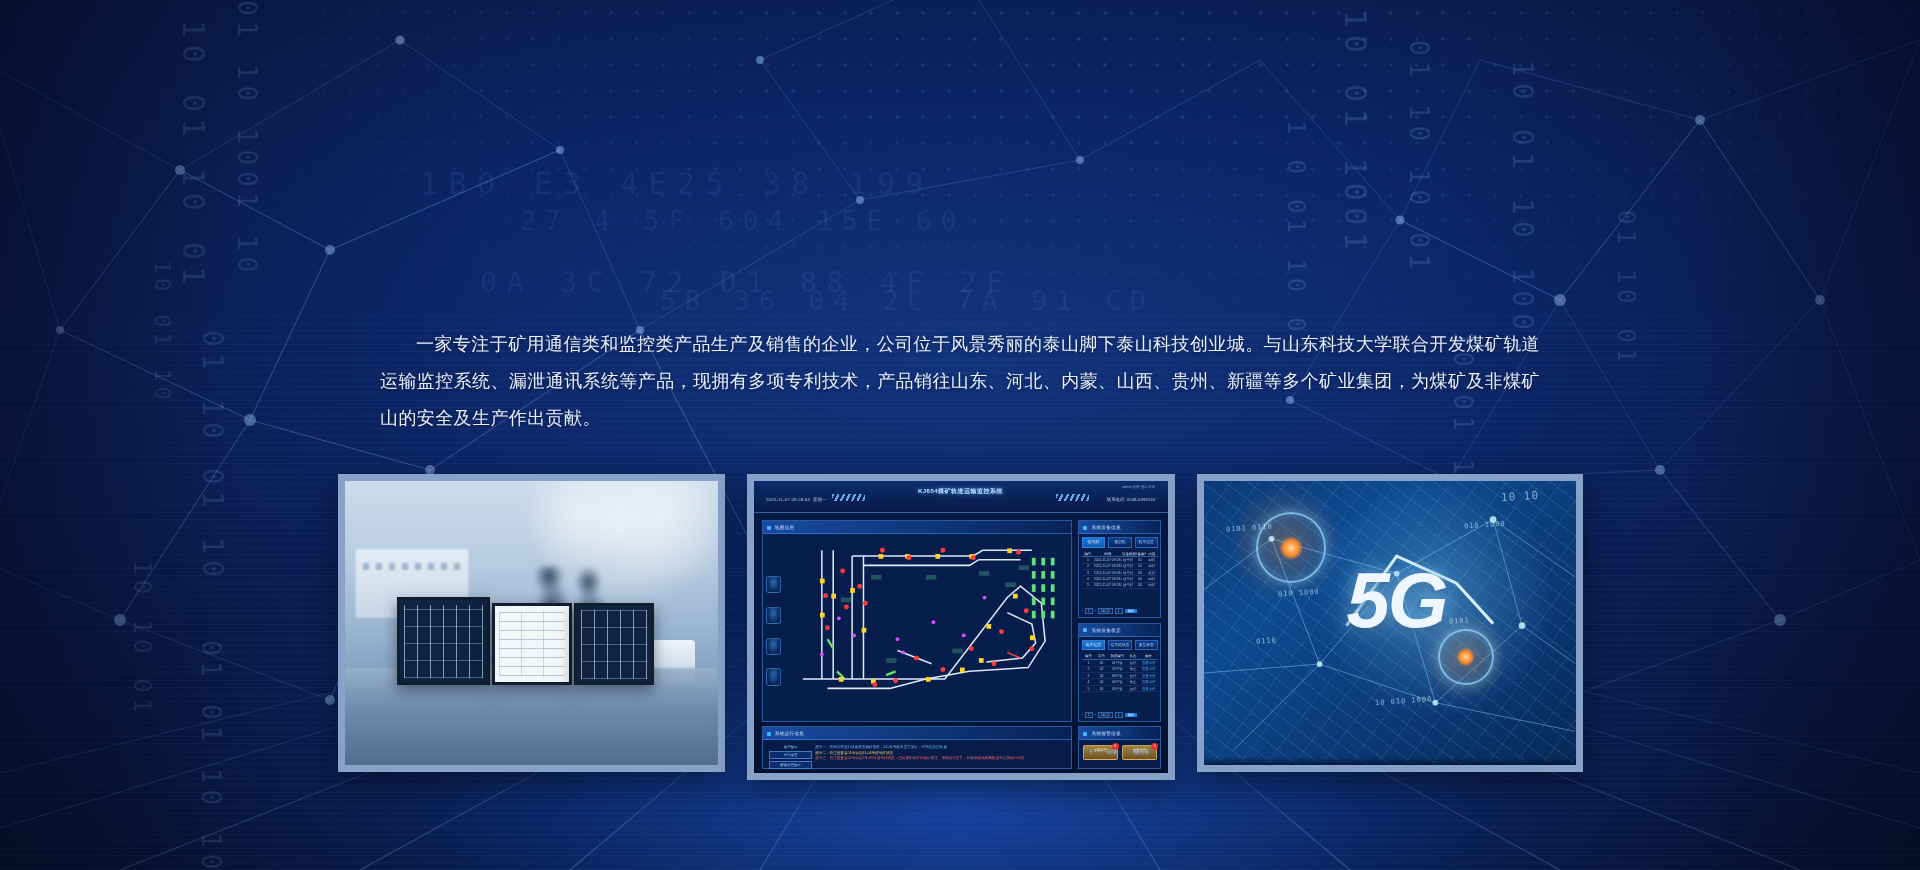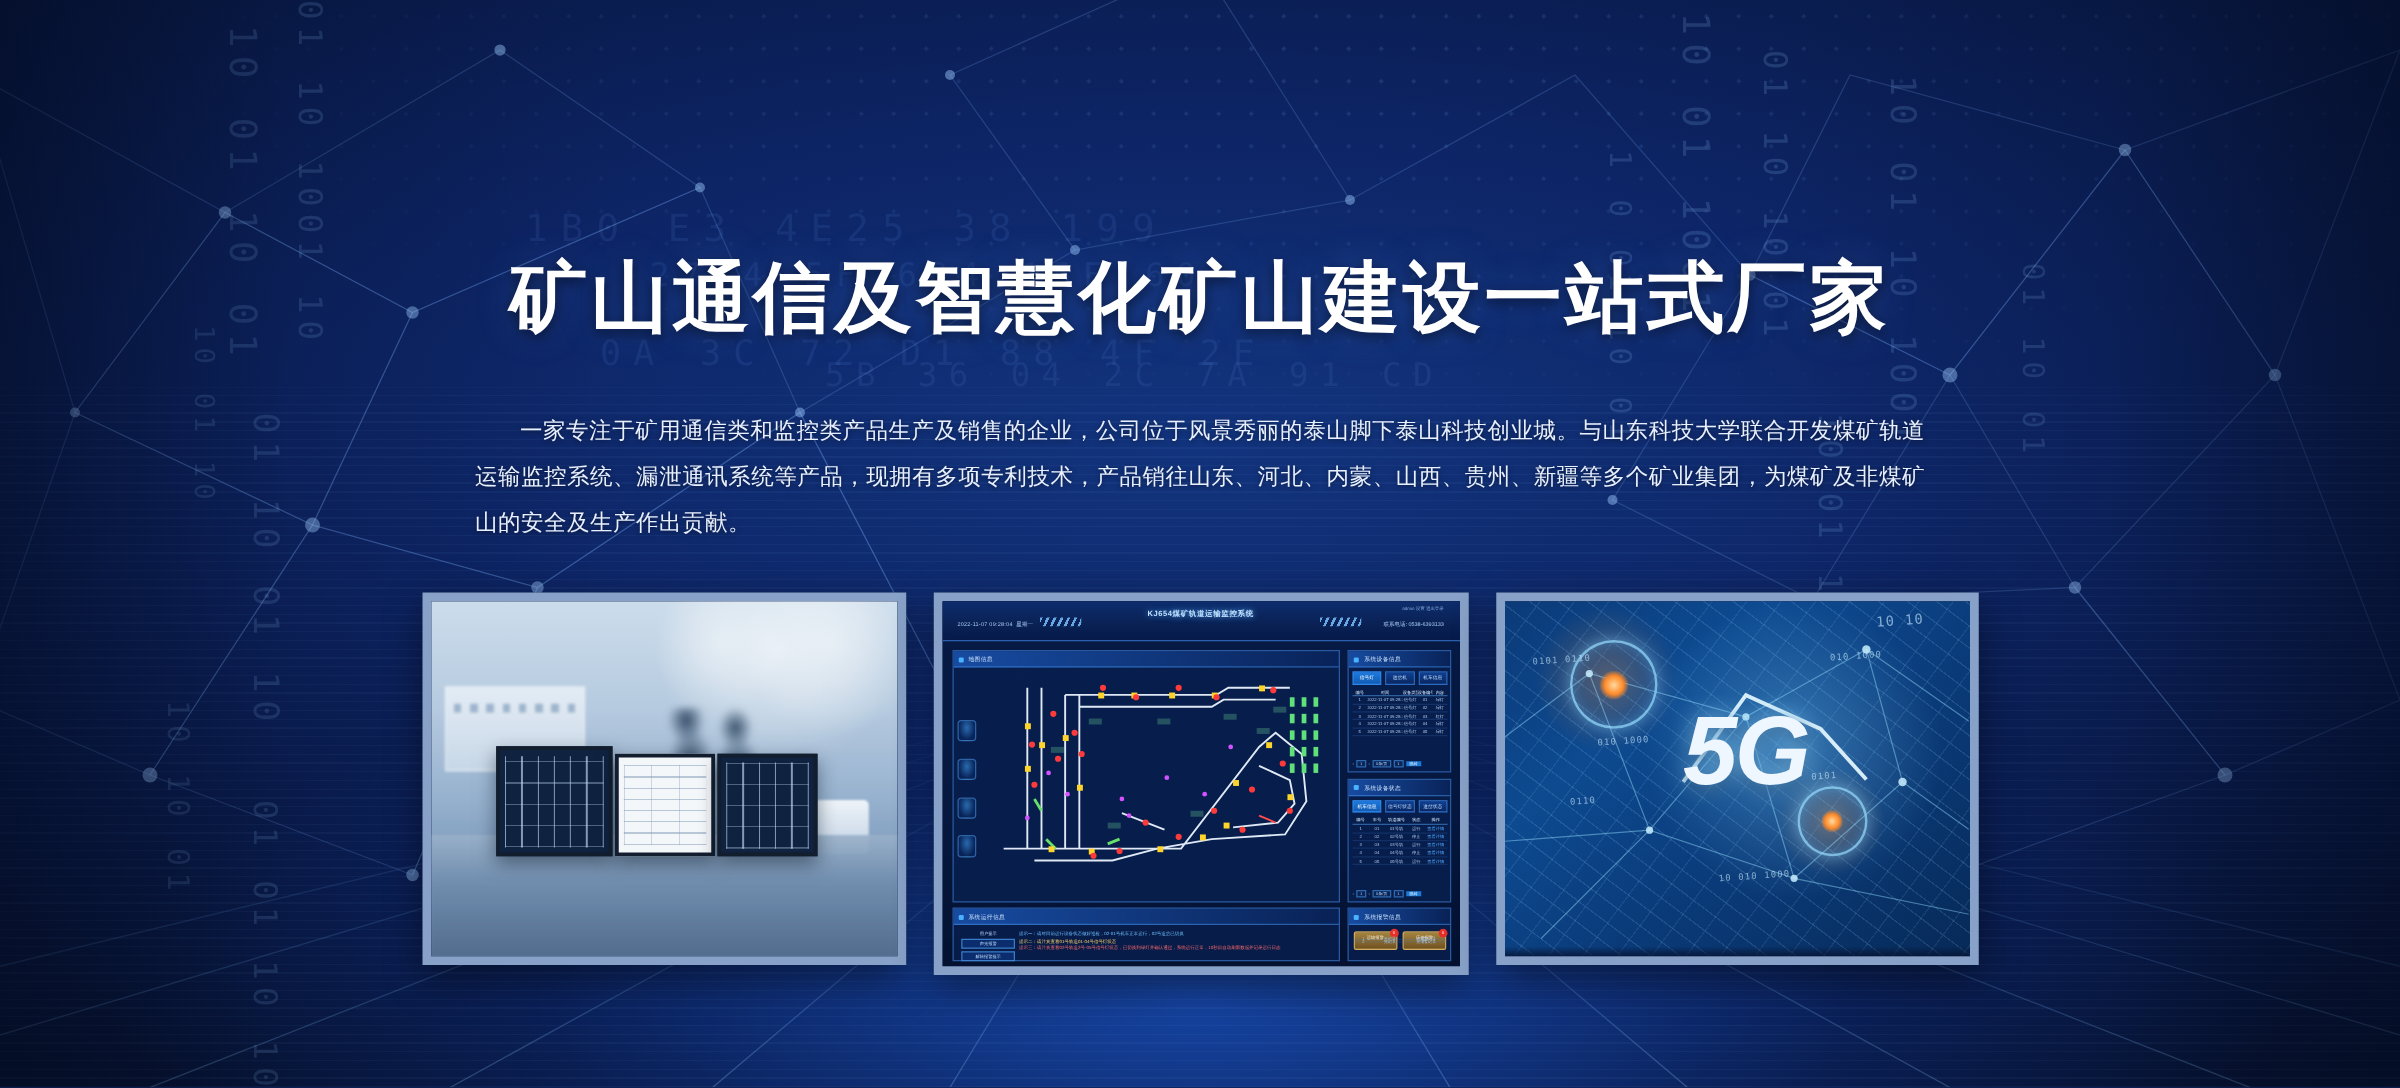--- a/index.html
+++ b/index.html
@@ -398,21 +398,20 @@
 
   <div class="hexrow" style="left:420px; top:166px; font-size:30px;">1B0  E3  4E25  38  199</div>
   <div class="hexrow" style="left:520px; top:206px; font-size:26px;">27 4  5F 604 15E 60</div>
   <div class="hexrow" style="left:480px; top:266px; font-size:28px;">0A 3C  72 D1  88 4F  2E</div>
   <div class="hexrow" style="left:660px; top:286px; font-size:26px;">5B 36 04 2C  7A  91 CD</div>
 
   <div class="sheen"></div>
 
   <div class="content">
 
-    <h1 class="headline">矿山通信及智慧化矿山建设一站式厂家</h1>
 
     <p class="intro">一家专注于矿用通信类和监控类产品生产及销售的企业，公司位于风景秀丽的泰山脚下泰山科技创业城。与山东科技大学联合开发煤矿轨道运输监控系统、漏泄通讯系统等产品，现拥有多项专利技术，产品销往山东、河北、内蒙、山西、贵州、新疆等多个矿业集团，为煤矿及非煤矿山的安全及生产作出贡献。</p>
 
     <div class="cards">
 
       <div class="card c1">
         <div class="shot">
           <div class="ctrl-room">
             <div class="cr-wallpanel"></div>
             <div class="cr-people"></div>

